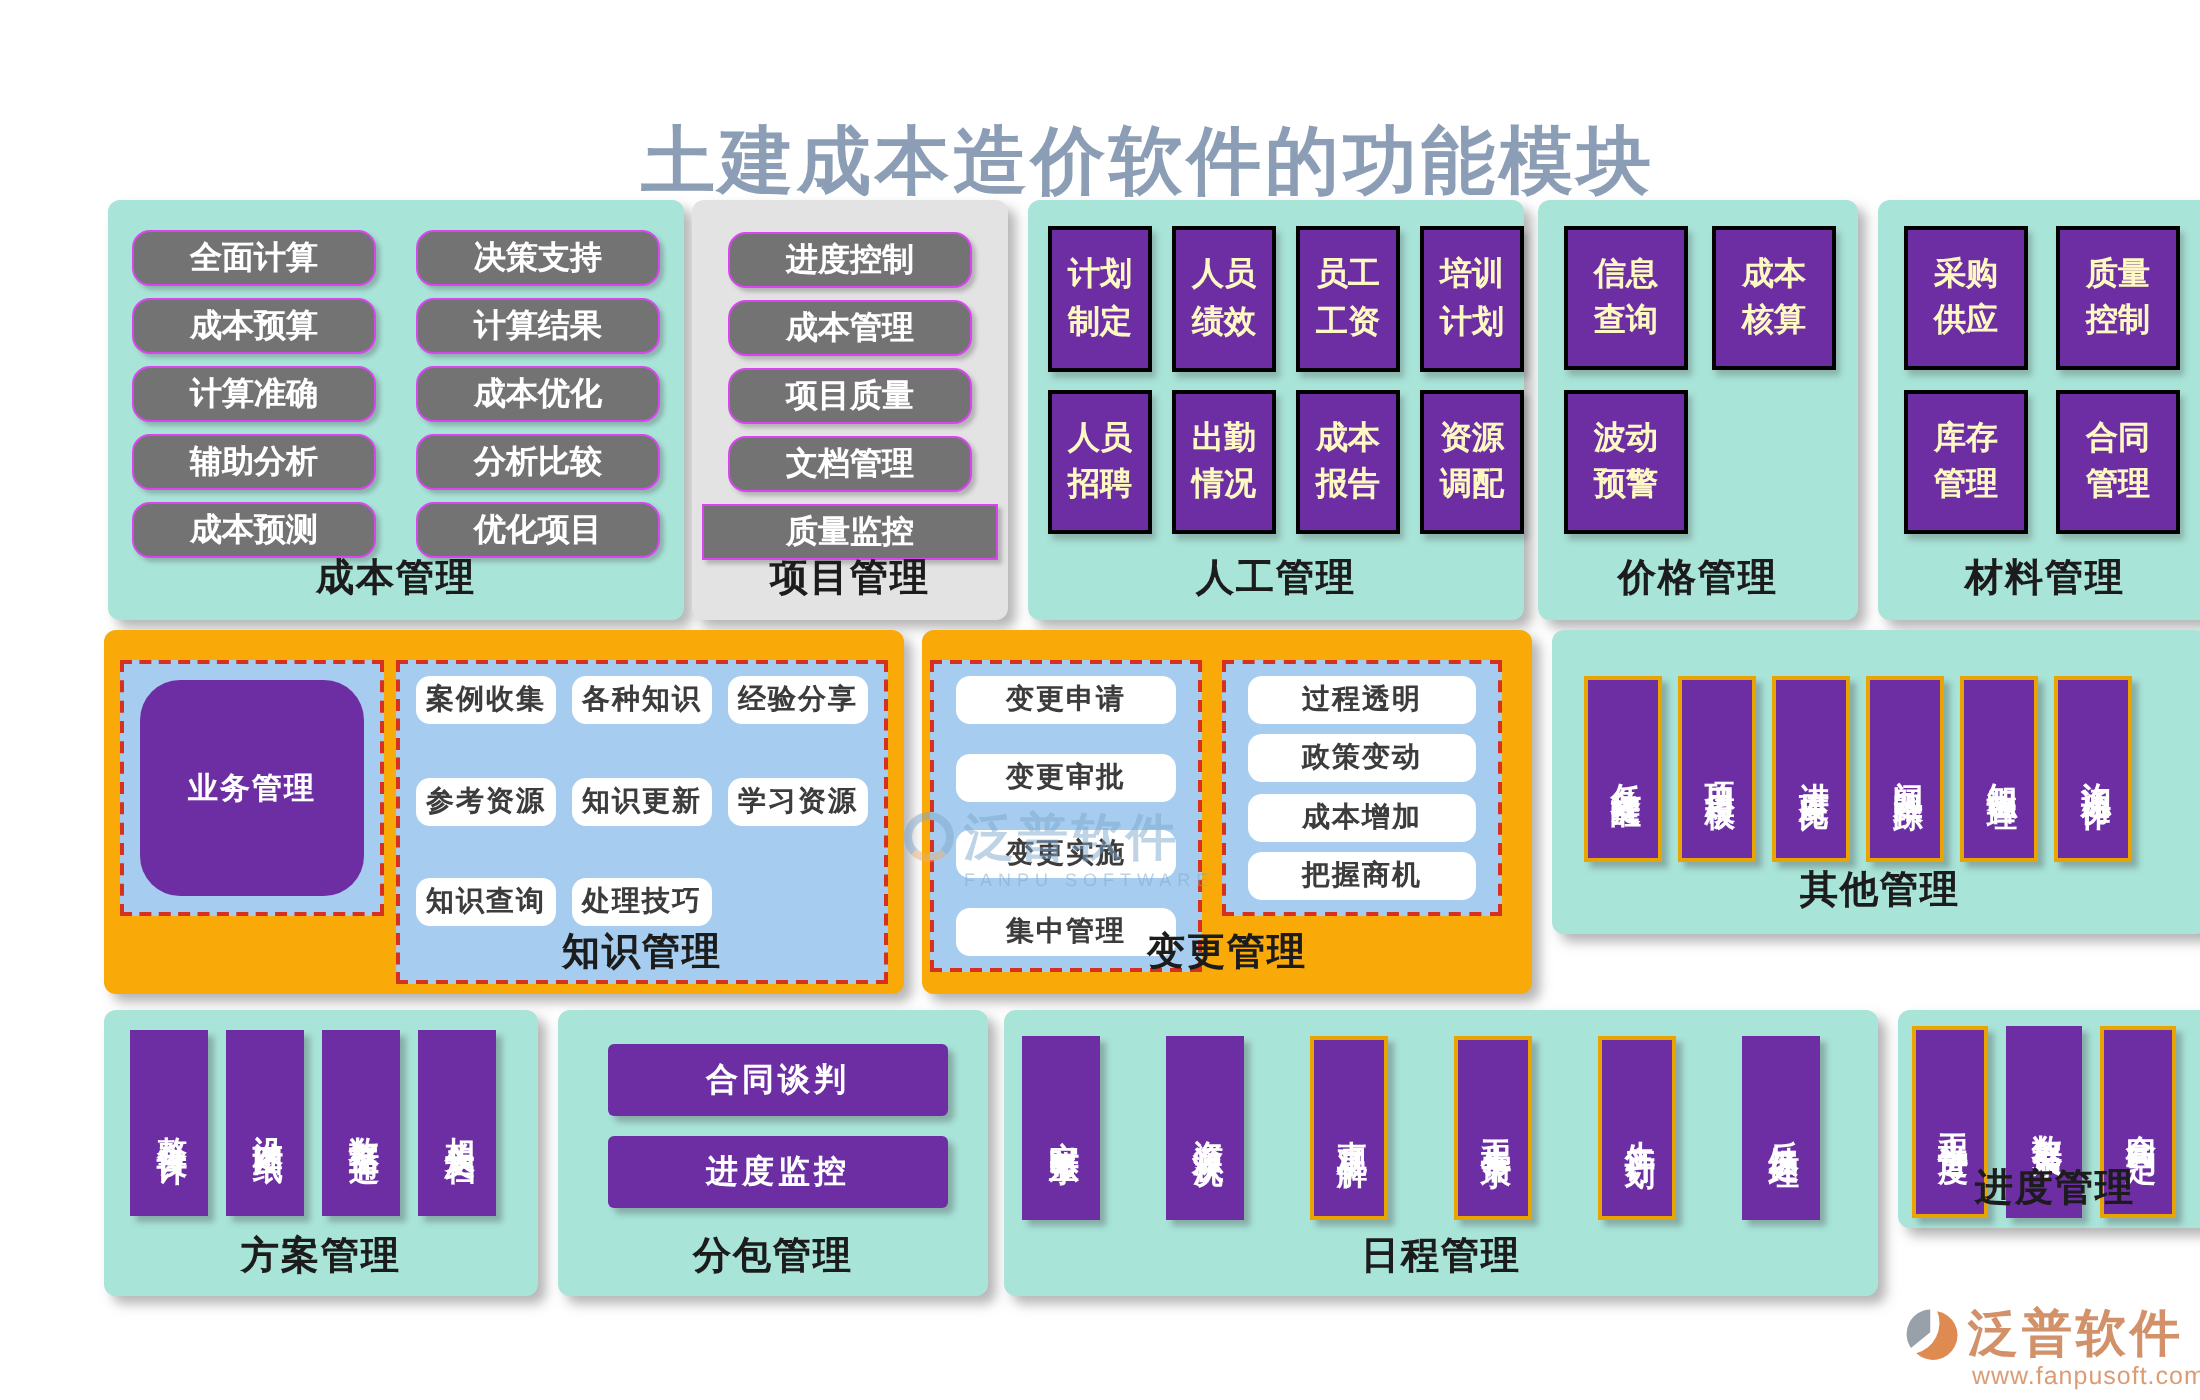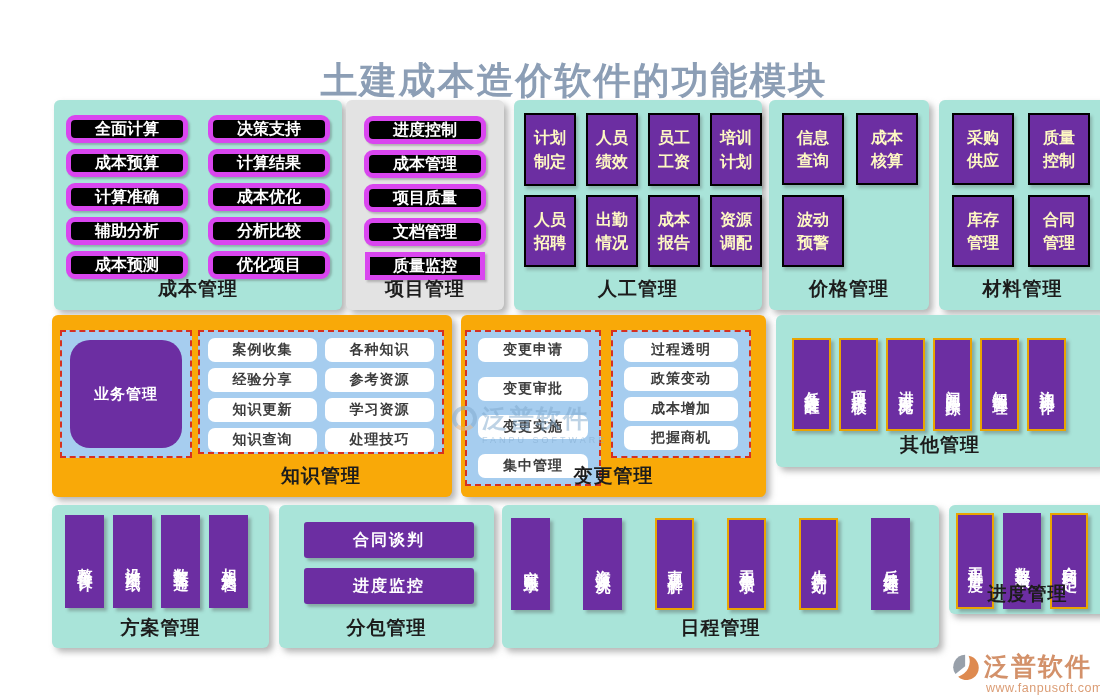--- a/index.html
+++ b/index.html
@@ -7,21 +7,21 @@
           font-family:"Liberation Sans",sans-serif;margin-left:24px;}
   .title{position:absolute;top:56px;left:0;width:100%;text-align:center;margin:0;
          font-size:37px;font-weight:bold;color:#8C9EB5;letter-spacing:2px;}
   .panel{position:absolute;border-radius:6px;box-shadow:4px 4px 6px rgba(110,110,110,.5);box-sizing:border-box;}
   .teal{background:#A9E4D9;}
   .gray{background:#E3E3E3;}
   .orange{background:#F9A908;}
   .panel-label{position:absolute;left:0;right:0;bottom:8px;text-align:center;
                font-size:19px;font-weight:bold;color:#1C1C1C;letter-spacing:1px;}
   
-  .rbtn{background:#000000;border:5px solid #d946ef;border-radius:9px;color:#fff;font-weight:bold;
+  .rbtn{background:#737373;border:1px solid #d946ef;border-radius:9px;color:#fff;font-weight:bold;
         font-size:16px;display:flex;align-items:center;justify-content:center;height:28px;
         box-shadow:2px 2px 2px rgba(70,70,70,.3);box-sizing:border-box;}
   
   .sqbtn{background:#6C2EA2;border:2px solid #000000;color:#fef9c3;font-weight:bold;font-size:16px;
          line-height:1.45;display:flex;align-items:center;justify-content:center;text-align:center;
          word-break:break-all;padding:0 8px;box-shadow:2px 3px 3px rgba(70,70,70,.3);box-sizing:border-box;}
   
   .vbtn{background:#6C2EA2;color:#fff;font-weight:bold;font-size:15px;writing-mode:vertical-rl;
         text-orientation:upright;display:flex;align-items:center;justify-content:center;
         letter-spacing:3px;box-shadow:3px 3px 3px rgba(70,70,70,.35);box-sizing:border-box;}
@@ -31,37 +31,37 @@
         display:flex;align-items:center;justify-content:center;height:24px;letter-spacing:1px;}
   .bluebox{position:absolute;background:#A6CDEF;border:2px dashed #D63020;box-sizing:border-box;}
   
   #p-cost{left:30px;top:100px;width:288px;height:210px;}
   #p-cost .grid{position:absolute;left:12px;right:12px;top:15px;display:grid;
                 grid-template-columns:1fr 1fr;gap:6px 20px;}
   #p-project{left:322px;top:100px;width:158px;height:210px;}
   #p-project .stack{position:absolute;left:0;right:0;top:16px;display:flex;flex-direction:column;
                     align-items:center;gap:6px;}
   #p-project .rbtn{width:122px;}
-  #p-project .rbtn.flat{width:120px;border-radius:0;}
+  #p-project .rbtn.flat{width:148px;border-radius:0;}
   #p-labor{left:490px;top:100px;width:248px;height:210px;}
   #p-labor .grid{position:absolute;left:10px;top:13px;display:grid;
                  grid-template-columns:repeat(4,52px);grid-template-rows:73px 72px;gap:9px 10px;}
   #p-price{left:745px;top:100px;width:160px;height:210px;}
   #p-price .grid{position:absolute;left:13px;top:13px;display:grid;
                  grid-template-columns:repeat(2,62px);grid-template-rows:72px 72px;gap:10px 12px;}
   #p-material{left:915px;top:100px;width:167px;height:210px;}
   #p-material .grid{position:absolute;left:13px;top:13px;display:grid;
                     grid-template-columns:repeat(2,62px);grid-template-rows:72px 72px;gap:10px 14px;}
   #p-knowledge{left:28px;top:315px;width:400px;height:182px;}
   #p-knowledge .kb-left{left:8px;top:15px;width:132px;height:128px;}
   #p-knowledge .feature{position:absolute;inset:8px;background:#6C2EA2;border-radius:20px;color:#fff;
                         font-weight:bold;font-size:15px;display:flex;align-items:center;
                         justify-content:center;letter-spacing:1px;}
-  #p-knowledge .kb-right{left:146px;top:15px;width:246px;height:124px;display:grid;
-                         grid-template-columns:1fr 1fr;gap:6px 8px;padding:6px 8px;}
+  #p-knowledge .kb-right{left:146px;top:15px;width:246px;height:162px;display:grid;
+                         grid-template-columns:1fr 1fr 1fr;gap:6px 8px;padding:6px 8px;}
   #p-knowledge .panel-label{left:146px;right:auto;width:246px;}
   #p-change{left:437px;top:315px;width:305px;height:182px;}
   #p-change .ch-left{left:4px;top:15px;width:136px;height:156px;}
   #p-change .ch-right{left:150px;top:15px;width:140px;height:128px;}
   #p-change .bluebox{display:flex;flex-direction:column;justify-content:space-between;padding:6px 11px;}
   #p-other{left:752px;top:315px;width:328px;height:152px;}
   #p-other .vrow{position:absolute;left:16px;top:23px;display:flex;gap:8px;}
   #p-other .vbtn{width:39px;height:93px;border:2px solid #E9A402;}
   #p-other .panel-label{bottom:9px;}
   #p-scheme{left:28px;top:505px;width:217px;height:143px;}

